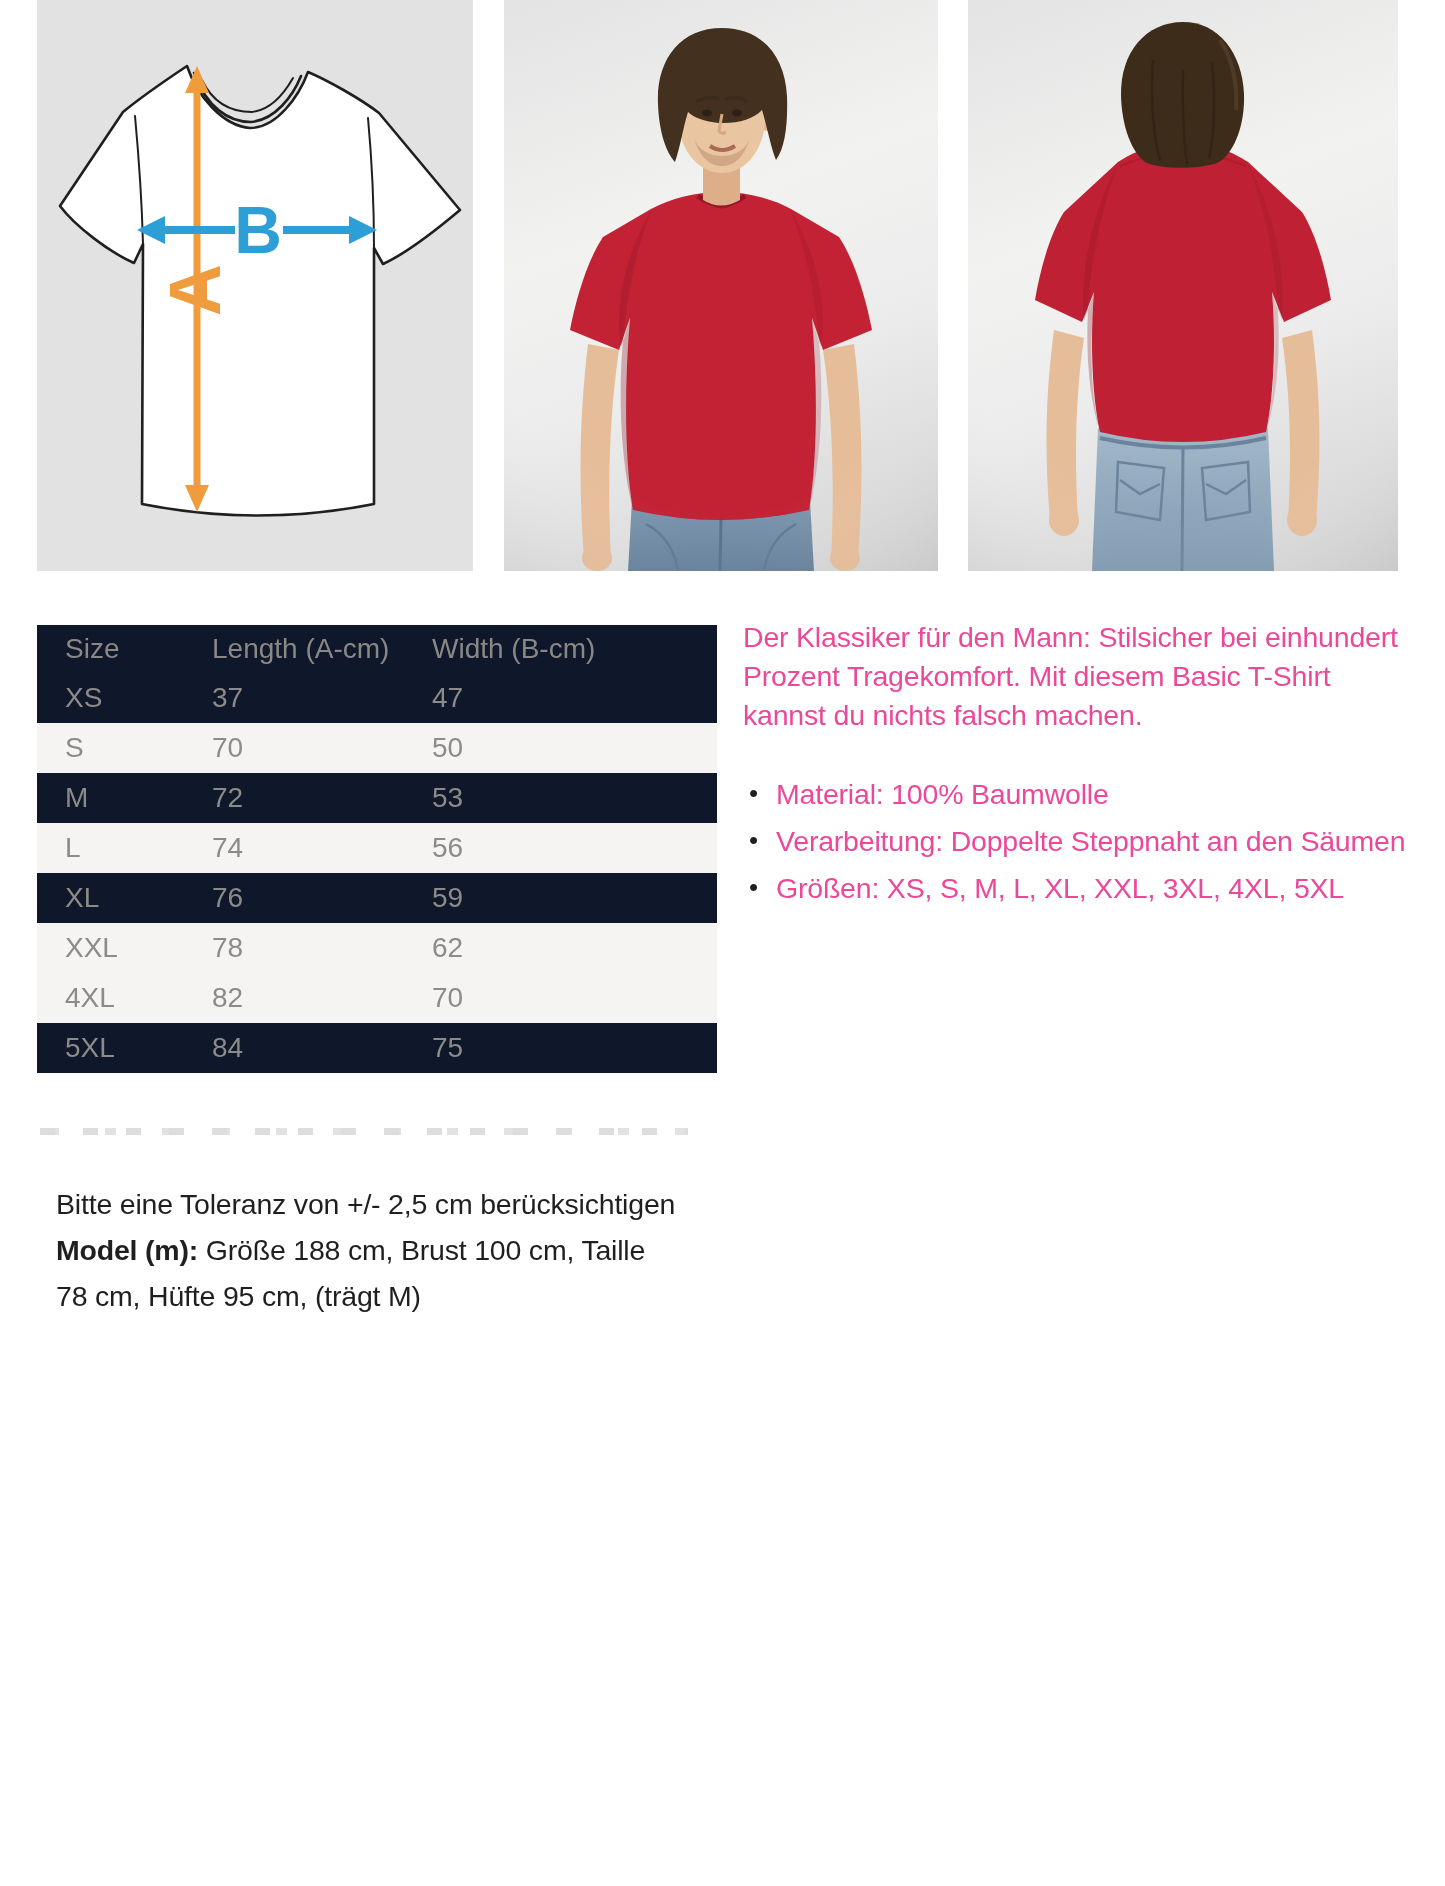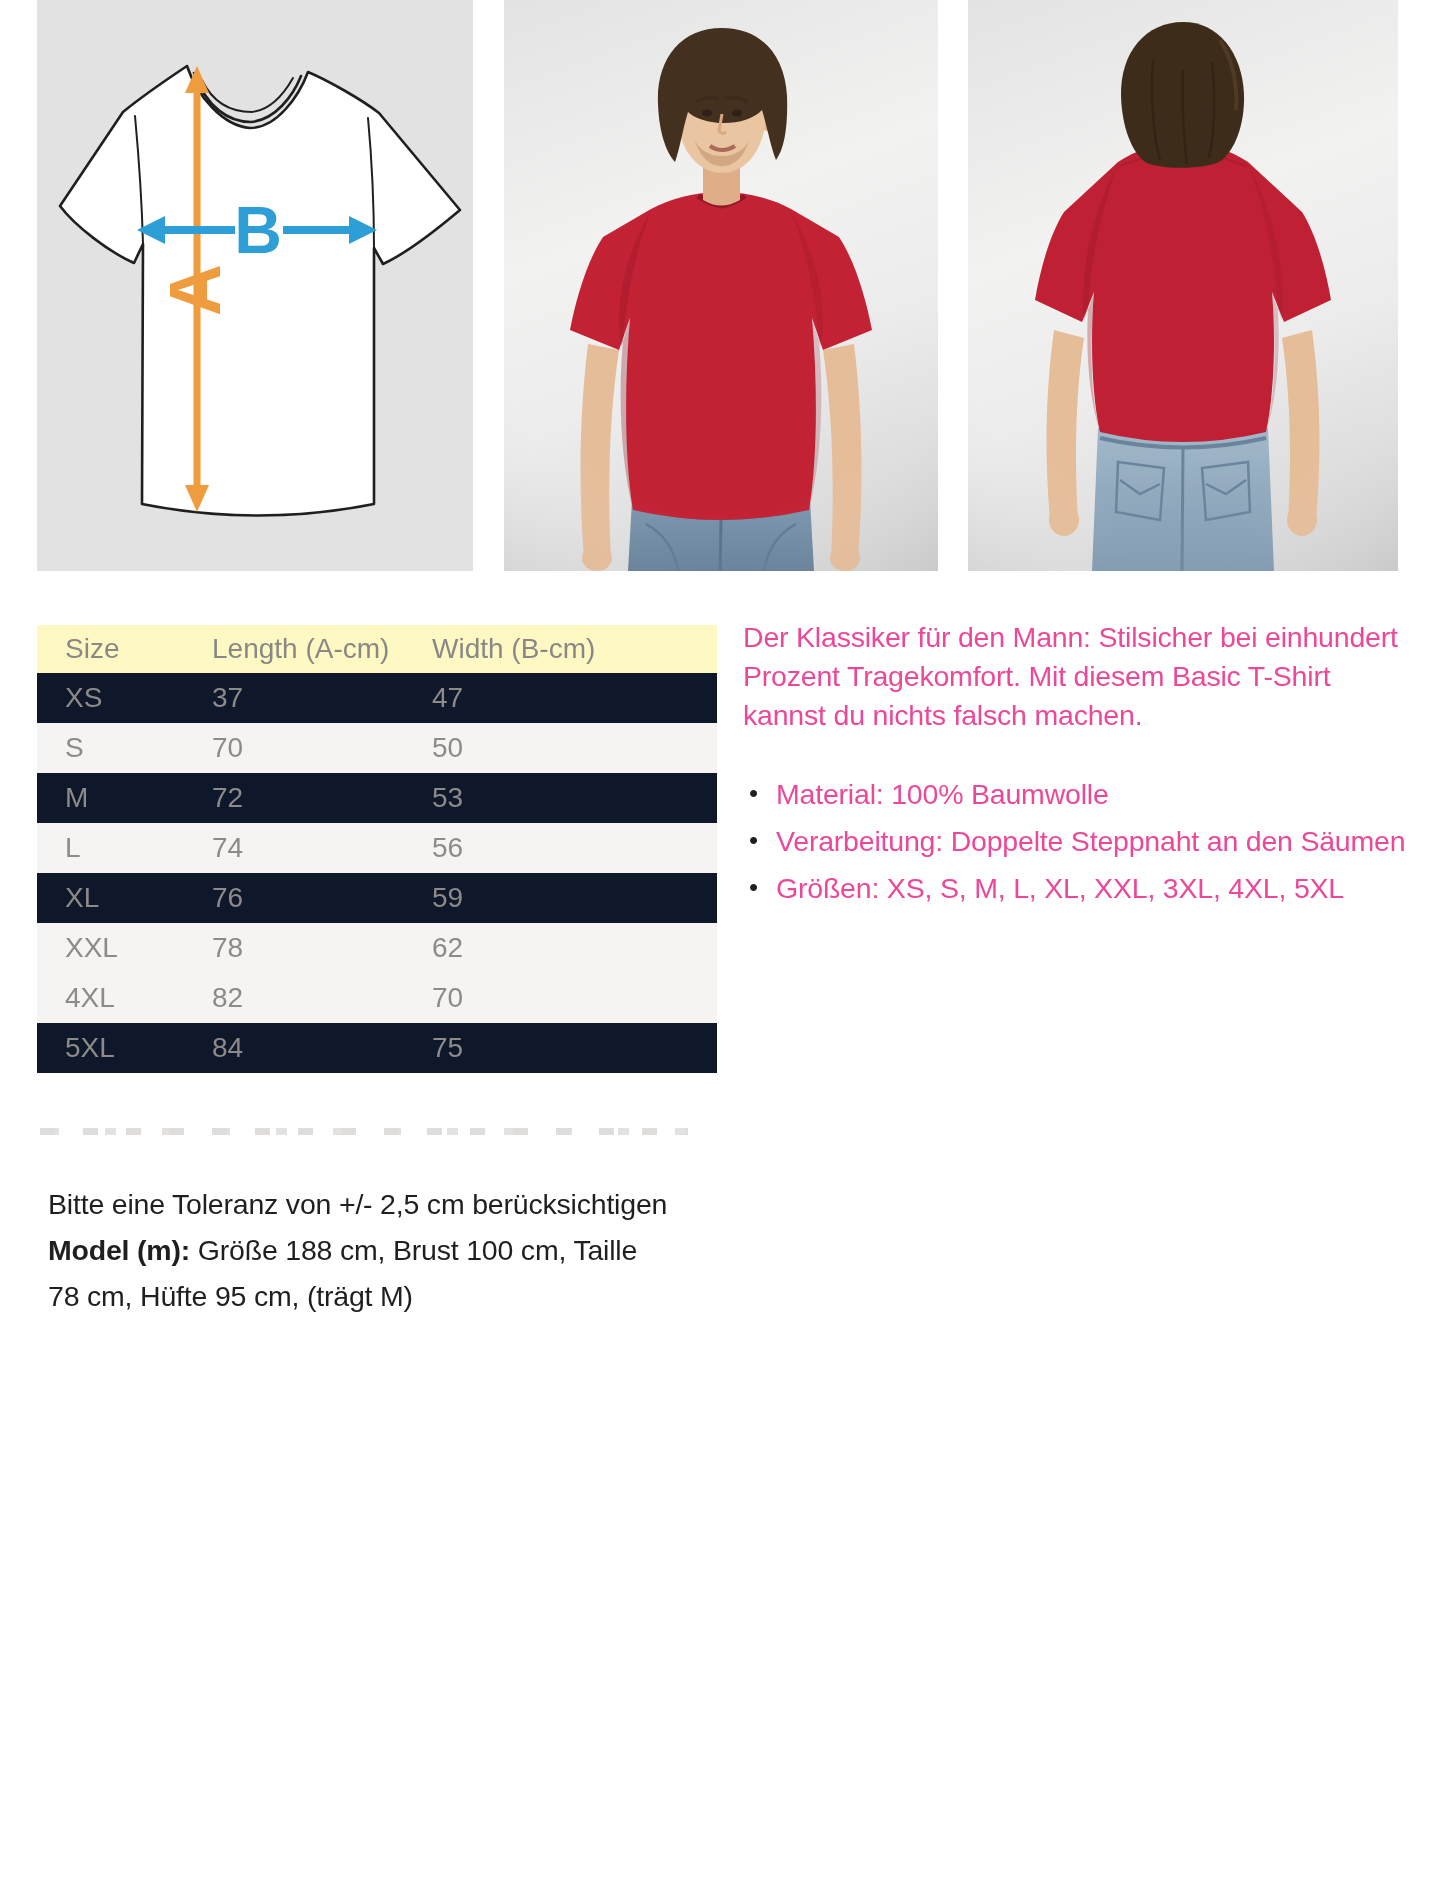--- a/index.html
+++ b/index.html
@@ -11,21 +11,21 @@
   .panel{position:absolute;top:0;height:571px;overflow:hidden;}
   #panel-diagram{left:37px;width:436px;background:#e2e2e2;}
   #panel-front{left:504px;width:434px;}
   #panel-back{left:968px;width:430px;}
   .photo-bg{background:linear-gradient(160deg,#e3e3e3 0%,#f2f2f1 38%,#ececec 62%,#d2d2d2 100%);}
   .panel svg{display:block;width:100%;height:100%;}
 
   
   #size-table{position:absolute;left:37px;top:625px;width:680px;font-size:28px;color:#8d8b89;}
   .trow{display:flex;align-items:center;height:50px;}
-  .trow.head{height:48px;background:#fef9c3;color:#8a8886;}
+  .trow.head{height:48px;background:#0f172a;color:#8a8886;}
   .trow.dark{background:#0f172a;}
   .trow.light{background:#f5f4f2;}
   .c{box-sizing:border-box;}
   .c1{width:175px;padding-left:28px;}
   .c2{width:220px;}
   .c3{width:285px;}
 
   
   #clipped-row{
     position:absolute;left:40px;top:1128px;width:648px;height:7px;opacity:.55;
@@ -36,21 +36,21 @@
 
   
   #description{position:absolute;left:743px;top:618px;width:675px;
     font-size:28.5px;line-height:39px;color:#ec4899;letter-spacing:-0.2px;}
   #description p{margin:0;}
   #description ul{margin:40px 0 0 0;padding:0;list-style:none;}
   #description li{position:relative;padding-left:33px;margin-bottom:8px;}
   #description li::before{content:"\2022";position:absolute;left:6px;top:-1px;font-size:26px;color:#1f1f1f;}
 
   
-  #notes{position:absolute;left:48px;top:1181px;width:625px;
+  #notes{position:absolute;left:56px;top:1181px;width:625px;
     font-size:28.5px;line-height:46px;color:#1f1f1f;letter-spacing:-0.2px;}
   #notes p{margin:0;}
   #notes .bold{font-weight:bold;}
 </style>
 </head>
 <body>
 
 <div class="panel" id="panel-diagram">
   <svg viewBox="0 0 436 571">
 

